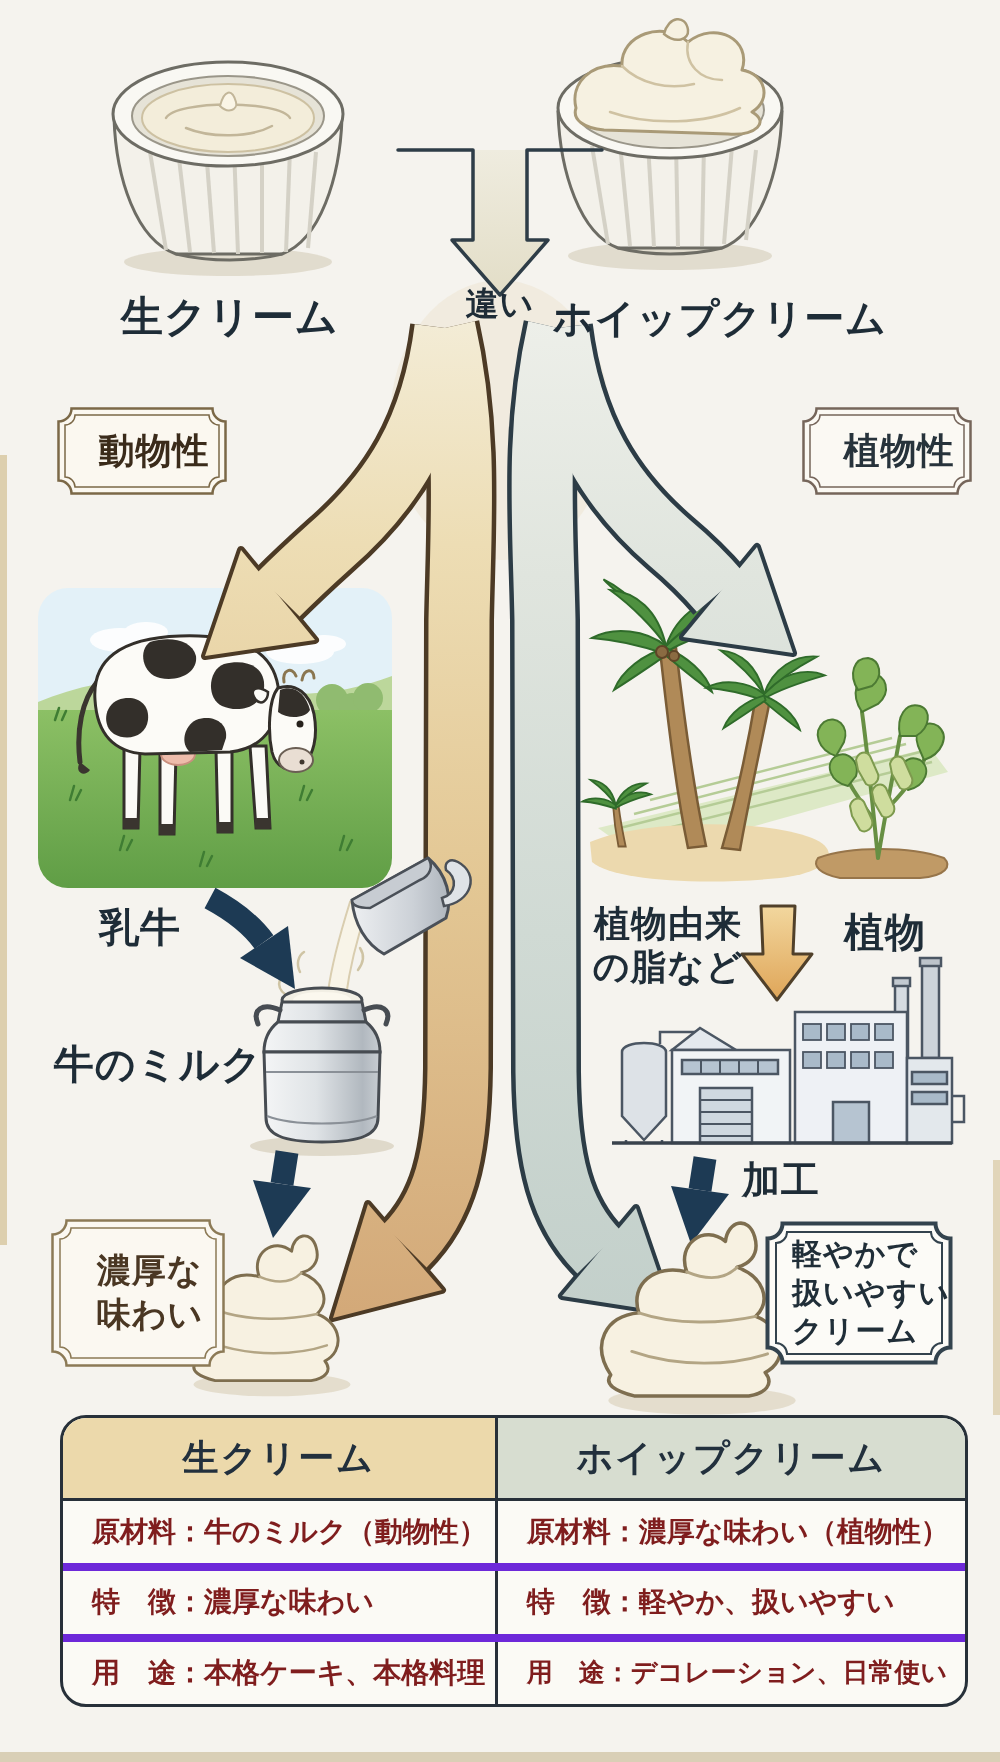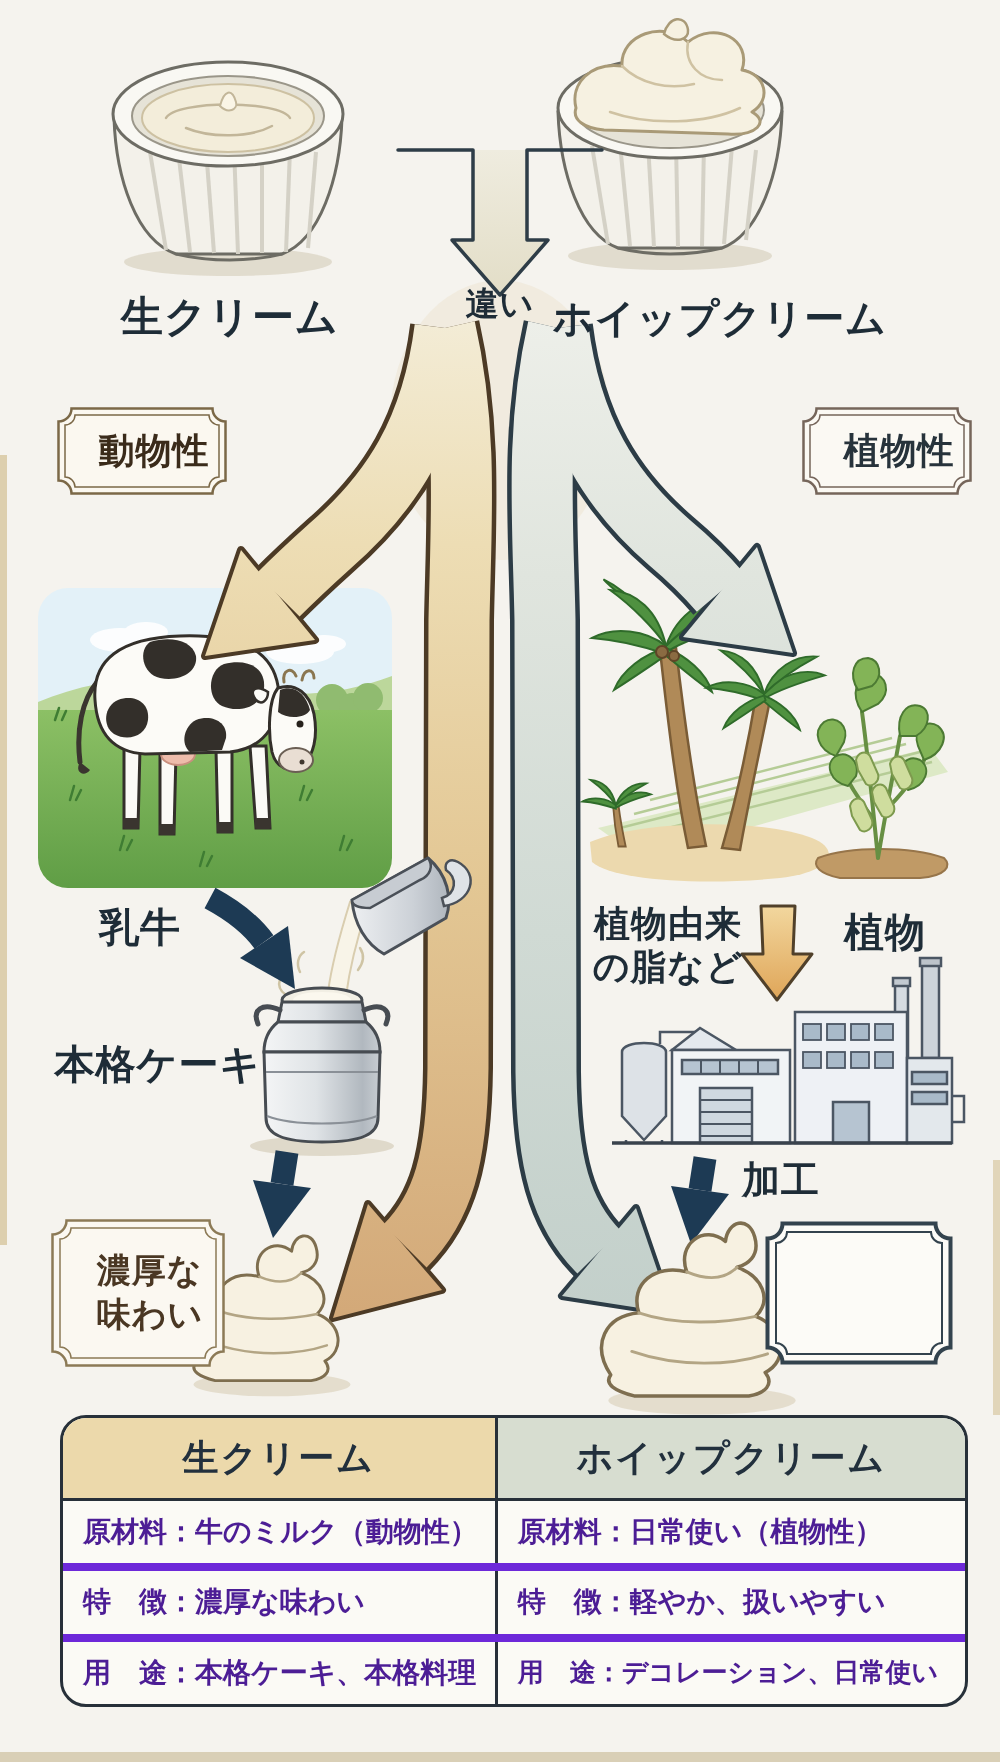--- a/index.html
+++ b/index.html
@@ -17,21 +17,21 @@
   
   .ctable{position:absolute;left:60px;top:1415px;width:908px;height:292px;
     border:3.5px solid #273039;border-radius:26px;overflow:hidden;background:#fbfaf5;
     display:flex;flex-direction:column;box-sizing:border-box;}
   .thead{display:flex;height:80px;flex:0 0 auto;border-bottom:3px solid #273039;}
   .th{display:flex;align-items:center;justify-content:center;font-size:36px;font-weight:700;color:#22303d;letter-spacing:2px;}
   .th.left{flex:0 0 48.2%;background:#ecd9ab;border-right:3px solid #273039;box-sizing:border-box;}
   .th.right{flex:1;background:#d7ddd0;}
   .trow{flex:1;display:flex;}
   .trow + .trow{border-top:8px solid #6d28d9;}
-  .td{display:flex;align-items:center;padding-left:20px;font-size:28px;font-weight:700;color:#4c1d95;box-sizing:border-box;}
+  .td{display:flex;align-items:center;padding-left:29px;font-size:28px;font-weight:700;color:#7f1d1d;box-sizing:border-box;}
   .td.left{flex:0 0 48.2%;border-right:3px solid #273039;}
   .td.right{flex:1;}
   .trow:last-child .td.right{font-size:26px;}
 </style>
 </head>
 <body>
 
 <div id="canvas">
 
 <svg class="art" viewBox="0 0 1000 1762" aria-hidden="true">
@@ -387,21 +387,21 @@
 </div>
 <div class="plaque" style="left:801px;top:406px;width:172px;height:90px;">
   <svg viewBox="0 0 172 90">
     <path d="M15.5,2.5 L156.5,2.5 A13,13 0 0 0 169.5,15.5 L169.5,74.5 A13,13 0 0 0 156.5,87.5 L15.5,87.5 A13,13 0 0 0 2.5,74.5 L2.5,15.5 A13,13 0 0 0 15.5,2.5 Z" fill="#fbf9f3" stroke="#75655a" stroke-width="2.5"></path>
     <path d="M19,9 L153,9 A10,10 0 0 0 163,19 L163,71 A10,10 0 0 0 153,81 L19,81 A10,10 0 0 0 9,71 L9,19 A10,10 0 0 0 19,9 Z" fill="none" stroke="#75655a" stroke-width="1.5"></path>
   </svg>
   <div class="ptxt" style="font-size:36px;color:#27333b;">植物性</div>
 </div>
 
 <div class="lbl" style="left:75px;top:903px;width:130px;font-size:40px;">乳牛</div>
-<div class="lbl" style="left:43px;top:1040px;width:230px;font-size:40px;">本格ケーキ</div>
+<div class="lbl" style="left:43px;top:1040px;width:230px;font-size:40px;">牛のミルク</div>
 
 <div class="lbl" style="left:580px;top:902px;width:176px;font-size:36px;">
   <div>植物由来</div>
   <div>の脂など</div>
 </div>
 <div class="lbl" style="left:830px;top:908px;width:110px;font-size:40px;">植物</div>
 <div class="lbl" style="left:742px;top:1158px;width:130px;font-size:38px;text-align:left;">加工</div>
 
 <div class="plaque" style="left:50px;top:1218px;width:176px;height:150px;">
   <svg viewBox="0 0 176 150">
@@ -411,30 +411,35 @@
   <div class="ptxt" style="font-size:34px;color:#4a3723;text-align:left;">
     <div>濃厚な</div>
     <div>味わい</div>
   </div>
 </div>
 <div class="plaque" style="left:764px;top:1220px;width:190px;height:146px;">
   <svg viewBox="0 0 190 146">
     <path d="M18.5,3.5 L171.5,3.5 A15,15 0 0 0 186.5,18.5 L186.5,127.5 A15,15 0 0 0 171.5,142.5 L18.5,142.5 A15,15 0 0 0 3.5,127.5 L3.5,18.5 A15,15 0 0 0 18.5,3.5 Z" fill="#fcfbf7" stroke="#33434e" stroke-width="4"></path>
     <path d="M23,12 L167,12 A11,11 0 0 0 178,23 L178,123 A11,11 0 0 0 167,134 L23,134 A11,11 0 0 0 12,123 L12,23 A11,11 0 0 0 23,12 Z" fill="none" stroke="#33434e" stroke-width="2"></path>
   </svg>
+  <div class="ptxt" style="font-size:30px;color:#202e38;text-align:left;">
+    <div>軽やかで</div>
+    <div>扱いやすい</div>
+    <div>クリーム</div>
+  </div>
 </div>
 
 <div class="ctable">
   <div class="thead">
     <div class="th left">生クリーム</div>
     <div class="th right">ホイップクリーム</div>
   </div>
   <div class="trow">
     <div class="td left">原材料：牛のミルク（動物性）</div>
-    <div class="td right">原材料：日常使い（植物性）</div>
+    <div class="td right">原材料：濃厚な味わい（植物性）</div>
   </div>
   <div class="trow">
     <div class="td left">特　徴：濃厚な味わい</div>
     <div class="td right">特　徴：軽やか、扱いやすい</div>
   </div>
   <div class="trow">
     <div class="td left">用　途：本格ケーキ、本格料理</div>
     <div class="td right">用　途：デコレーション、日常使い</div>
   </div>
 </div>

